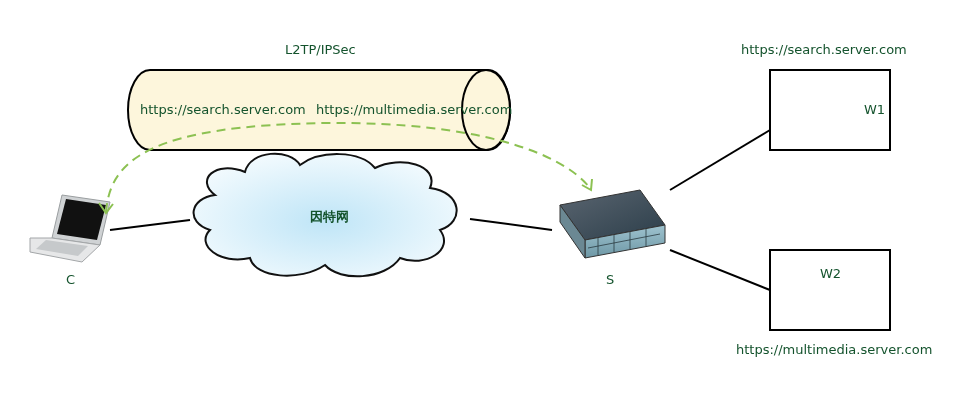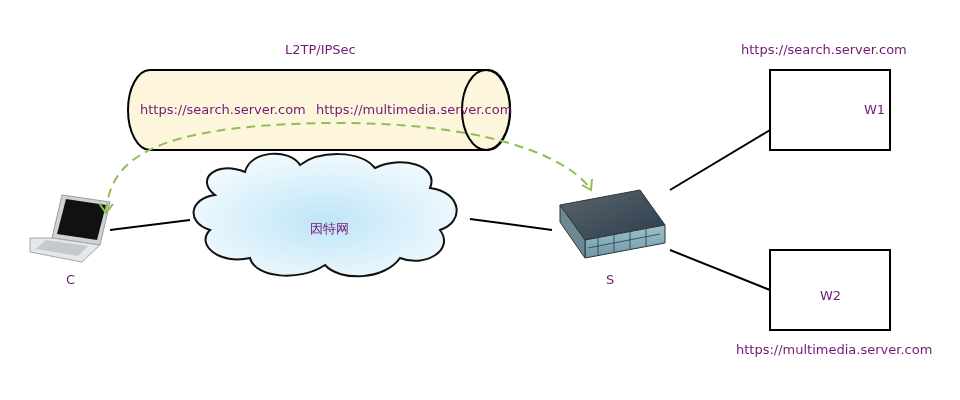--- a/index.html
+++ b/index.html
@@ -1,18 +1,18 @@
 <!DOCTYPE html>
 <html><head>
 <meta charset="utf-8">
 <style>
   html,body{margin:0;padding:0;background:#fff;}
   body{width:960px;height:400px;position:relative;overflow:hidden;font-family:"DejaVu Sans","Liberation Sans",sans-serif;}
   svg{position:absolute;left:0;top:0;}
-  .lbl{position:absolute;font-size:13px;color:#701a75;white-space:nowrap;}
+  .lbl{position:absolute;font-size:13px;color:#14532d;white-space:nowrap;}
 </style>
 </head>
 <body>
 
 <svg width="960" height="400">
   <defs>
     <radialGradient id="cloudg" cx="50%" cy="55%" r="60%">
       <stop offset="0%" stop-color="#bfe5f7"></stop>
       <stop offset="100%" stop-color="#f4fbfe"></stop>
     </radialGradient>
@@ -65,18 +65,18 @@
     <path d="M106,212 C110,160 150,125 330,123 C470,122 560,150 590,188" fill="none" stroke="#8cc152" stroke-width="2" stroke-dasharray="9,6"></path>
     <polyline points="99,203 106,213 113,204" fill="none" stroke="#8cc152" stroke-width="2"></polyline>
     <polyline points="582,185 591,190 592,179" fill="none" stroke="#8cc152" stroke-width="2"></polyline>
   </g>
 </svg>
 
 <div class="lbl" style="left:285px;top:42px;">L2TP/IPSec</div>
 <div class="lbl" style="left:140px;top:102px;">https://search.server.com</div>
 <div class="lbl" style="left:316px;top:102px;">https://multimedia.server.com</div>
 <div class="lbl" style="left:66px;top:272px;">C</div>
-<div class="lbl" style="left:310px;top:220px;">因特网</div>
+<div class="lbl" style="left:310px;top:208px;font-weight:bold;">因特网</div>
 <div class="lbl" style="left:606px;top:272px;">S</div>
 <div class="lbl" style="left:864px;top:102px;">W1</div>
 <div class="lbl" style="left:741px;top:42px;">https://search.server.com</div>
-<div class="lbl" style="left:820px;top:288px;">W2</div>
+<div class="lbl" style="left:820px;top:266px;">W2</div>
 <div class="lbl" style="left:736px;top:342px;">https://multimedia.server.com</div>
 
 </body></html>

